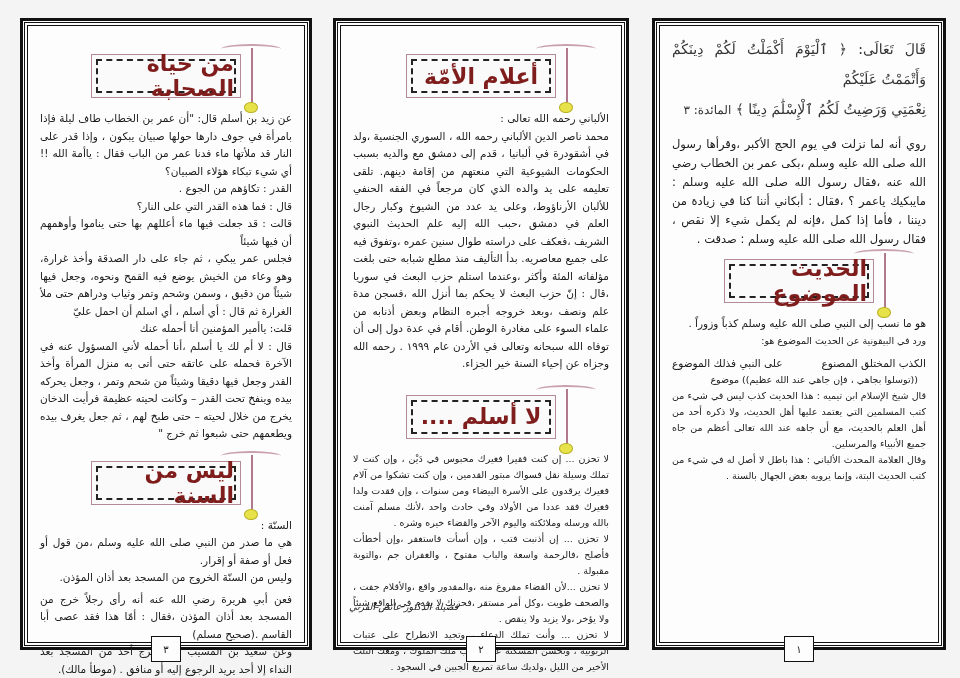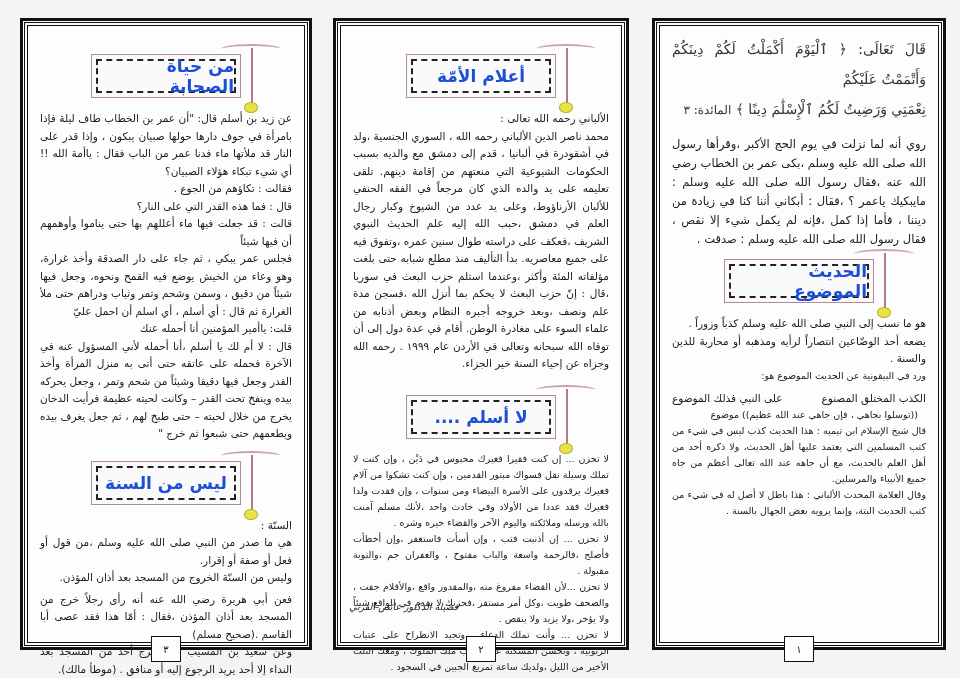--- a/index.html
+++ b/index.html
@@ -22,21 +22,21 @@
   #p3 { left:20px; width:292px; }
 
   .title-wrap { position:relative; width:150px; margin:10px auto 6px auto; height:60px; }
   .title-box {
     position:absolute; left:0; top:10px; width:150px; height:44px; box-sizing:border-box;
     border:1px solid #b48a9a; background:#fafafa; padding:4px;
   }
   .title-box-inner {
     width:100%; height:100%; box-sizing:border-box; border:2px dashed #222;
     display:flex; align-items:center; justify-content:center;
-    font-weight:bold; font-size:17px; color:#1d4ed8;
+    font-weight:bold; font-size:22px; color:#7f1d1d;
   }
   .hanger-line { position:absolute; right:-12px; top:4px; width:2px; height:56px; background:#b07a8c; }
   .hanger-top { position:absolute; right:-40px; top:0px; width:60px; height:8px;
     border-top:2px solid #c9a0ad; border-radius:50% 50% 0 0; }
   .hanger-knob { position:absolute; right:-17px; top:58px; width:12px; height:9px;
     border-radius:50%; background:#e8e24a; border:1px solid #b8b020; }
 
   .verse { font-family:"DejaVu Serif", serif; font-size:14px; line-height:30px; color:#333; text-align:justify; }
   .verse-ref { font-size:12px; color:#333; }
   .para { font-size:10.5px; line-height:17.5px; text-align:justify; margin:0; }
@@ -65,21 +65,20 @@
     <p class="para para-big">روي أنه لما نزلت في يوم الحج الأكبر ،وقرأها رسول الله صلى الله عليه وسلم ،بكى عمر بن الخطاب رضي الله عنه ،فقال رسول الله صلى الله عليه وسلم : مايبكيك ياعمر ؟ ،فقال : أبكاني أننا كنا في زيادة من ديننا ، فأما إذا كمل ،فإنه لم يكمل شيء إلا نقص ، فقال رسول الله صلى الله عليه وسلم : صدقت .</p>
     <div class="title-wrap" style="margin-top:0;">
       <div class="hanger-top"></div>
       <div class="hanger-line"></div>
       <div class="hanger-knob"></div>
       <div class="title-box">
           <div class="title-box-inner">الحديث الموضوع</div>
         </div>
     </div>
     <p class="para">هو ما نسب إلى النبي صلى الله عليه وسلم كذباً وزوراً .</p>
-    <p class="para">يضعه أحد الوضّاعين انتصاراً لرأيه ومذهبه أو محاربة للدين والسنة .</p>
     <p class="para small">ورد في البيقونية عن الحديث الموضوع هو:</p>
     <div class="two-col" style="margin-top:6px;">
       <span>الكذب المختلق المصنوع</span>
       <span>على النبي فذلك الموضوع</span>
     </div>
     <p class="para small" style="padding-right:8px;">((توسلوا بجاهي ، فإن جاهي عند الله عظيم)) موضوع</p>
     <p class="para small">قال شيخ الإسلام ابن تيميه : هذا الحديث كذب ليس في شيء من كتب المسلمين التي يعتمد عليها أهل الحديث، ولا ذكره أحد من أهل العلم بالحديث، مع أن جاهه عند الله تعالى أعظم من جاه جميع الأنبياء والمرسلين.</p>
     <p class="para small">وقال العلامة المحدث الألباني : هذا باطل لا أصل له في شيء من كتب الحديث البتة، وإنما يرويه بعض الجهال بالسنة .</p>
     <div class="page-num">١</div>
   </div>
@@ -118,21 +117,21 @@
   <div class="panel-inner">
     <div class="title-wrap">
       <div class="hanger-top"></div>
       <div class="hanger-line"></div>
       <div class="hanger-knob"></div>
       <div class="title-box">
           <div class="title-box-inner">من حياة الصحابة</div>
         </div>
     </div>
     <p class="para">عن زيد بن أسلم قال: "أن عمر بن الخطاب طاف ليلة فإذا بامرأة في جوف دارها حولها صبيان يبكون ، وإذا قدر على النار قد ملأتها ماء فدنا عمر من الباب فقال : ياأمة الله !! أي شيء تبكاء هؤلاء الصبيان؟</p>
-    <p class="para">فقالت : تكاؤهم من الجوع .</p>
+    <p class="para">القدر : تكاؤهم من الجوع .</p>
     <p class="para">قال : فما هذه القدر التي على النار؟</p>
     <p class="para">قالت : قد جعلت فيها ماء أعللهم بها حتى يناموا وأوهمهم أن فيها شيئاً</p>
     <p class="para">فجلس عمر يبكي ، ثم جاء على دار الصدقة وأخذ غرارة، وهو وعاء من الخيش يوضع فيه القمح ونحوه، وجعل فيها شيئاً من دقيق ، وسمن وشحم وتمر وثياب ودراهم حتى ملأ الغرارة ثم قال : أي أسلم ، أي اسلم أن احمل عليّ</p>
     <p class="para">قلت: ياأمير المؤمنين أنا أحمله عنك</p>
     <p class="para">قال : لا أم لك يا أسلم ،أنا أحمله لأني المسؤول عنه في الآخرة فحمله على عاتقه حتى أتى به منزل المرأة وأخذ القدر وجعل فيها دقيقا وشيئاً من شحم وتمر ، وجعل يحركه بيده وينفخ تحت القدر – وكانت لحيته عظيمة فرأيت الدخان يخرج من خلال لحيته – حتى طبخ لهم ، ثم جعل يغرف بيده ويطعمهم حتى شبعوا ثم خرج "</p>
     <div class="title-wrap" style="margin-top:8px;">
       <div class="hanger-top"></div>
       <div class="hanger-line"></div>
       <div class="hanger-knob"></div>
       <div class="title-box">

